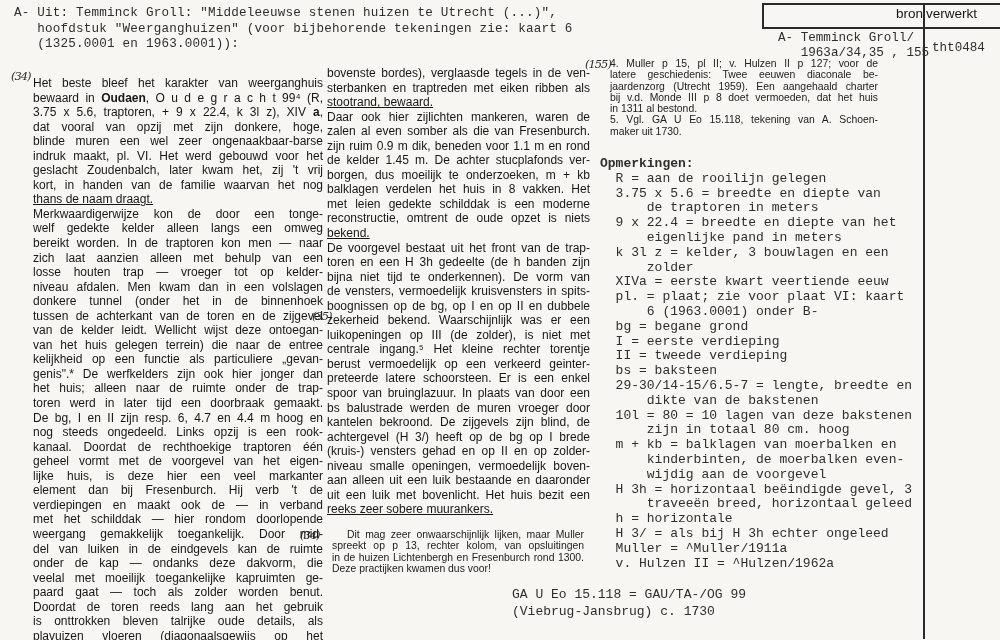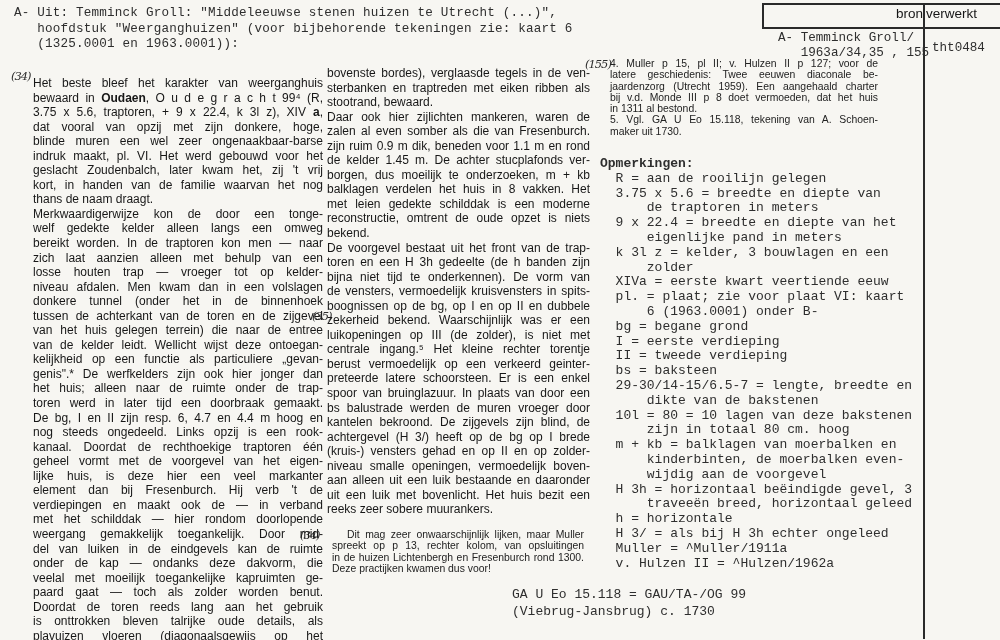--- a/index.html
+++ b/index.html
@@ -24,21 +24,21 @@
   .lbl-bron { left:763px; width:160px; text-align:right; }
   .lbl-verwerkt { left:925px; width:52px; text-align:right; }
   .src-block { position:absolute; left:770px; top:31px; font-size:12.6px; line-height:15px;margin-left:8px; }
   .processed { position:absolute; left:932px; top:41px; font-size:12.6px; }
 
   
   .col { position:absolute; top:66px; font-size:12px; line-height:14.55px; color:#171717; }
   .col-left { left:33px; width:290px;margin-top:10px; }
   .col-mid  { left:327px; width:263px; }
   .col .line { text-align:justify; text-align-last:justify; }
-  .col .line.flush { text-align-last:left; }
+  .col .line.flush { text-align-last:left;text-decoration:underline; }
 
   
   .fn { position:absolute; font-size:10.4px; line-height:11.3px; color:#222; }
   .fn-mid { left:332px; top:529px; width:252px; }
   .fn-mid .line:first-child { text-indent:15px; }
   .fn-right { left:610px; top:58px; width:268px; }
   .fn .line { text-align:justify; text-align-last:justify; }
   .fn .line.flush { text-align-last:left; }
 
   
@@ -92,22 +92,22 @@
       <div class="line">kort, in handen van de familie waarvan het nog</div>
       <div class="line flush">thans de naam draagt.</div>
       <div class="line">Merkwaardigerwijze kon de door een tonge-</div>
       <div class="line">welf gedekte kelder alleen langs een omweg</div>
       <div class="line">bereikt worden. In de traptoren kon men — naar</div>
       <div class="line">zich laat aanzien alleen met behulp van een</div>
       <div class="line">losse houten trap — vroeger tot op kelder-</div>
       <div class="line">niveau afdalen. Men kwam dan in een volslagen</div>
       <div class="line">donkere tunnel (onder het in de binnenhoek</div>
       <div class="line">tussen de achterkant van de toren en de zijgevel</div>
+      <div class="line">van de kelder leidt. Wellicht wijst deze ontoegan-</div>
       <div class="line">van het huis gelegen terrein) die naar de entree</div>
-      <div class="line">van de kelder leidt. Wellicht wijst deze ontoegan-</div>
       <div class="line">kelijkheid op een functie als particuliere „gevan-</div>
       <div class="line">genis".* De werfkelders zijn ook hier jonger dan</div>
       <div class="line">het huis; alleen naar de ruimte onder de trap-</div>
       <div class="line">toren werd in later tijd een doorbraak gemaakt.</div>
       <div class="line">De bg, I en II zijn resp. 6, 4.7 en 4.4 m hoog en</div>
       <div class="line">nog steeds ongedeeld. Links opzij is een rook-</div>
       <div class="line">kanaal. Doordat de rechthoekige traptoren één</div>
       <div class="line">geheel vormt met de voorgevel van het eigen-</div>
       <div class="line">lijke huis, is deze hier een veel markanter</div>
       <div class="line">element dan bij Fresenburch. Hij verb 't de</div>

